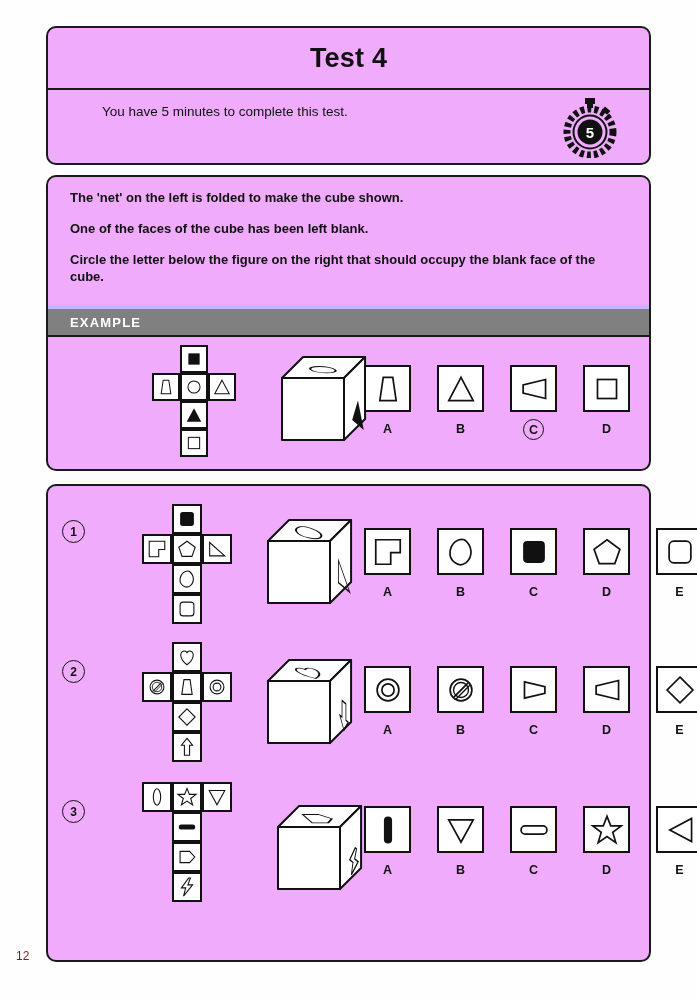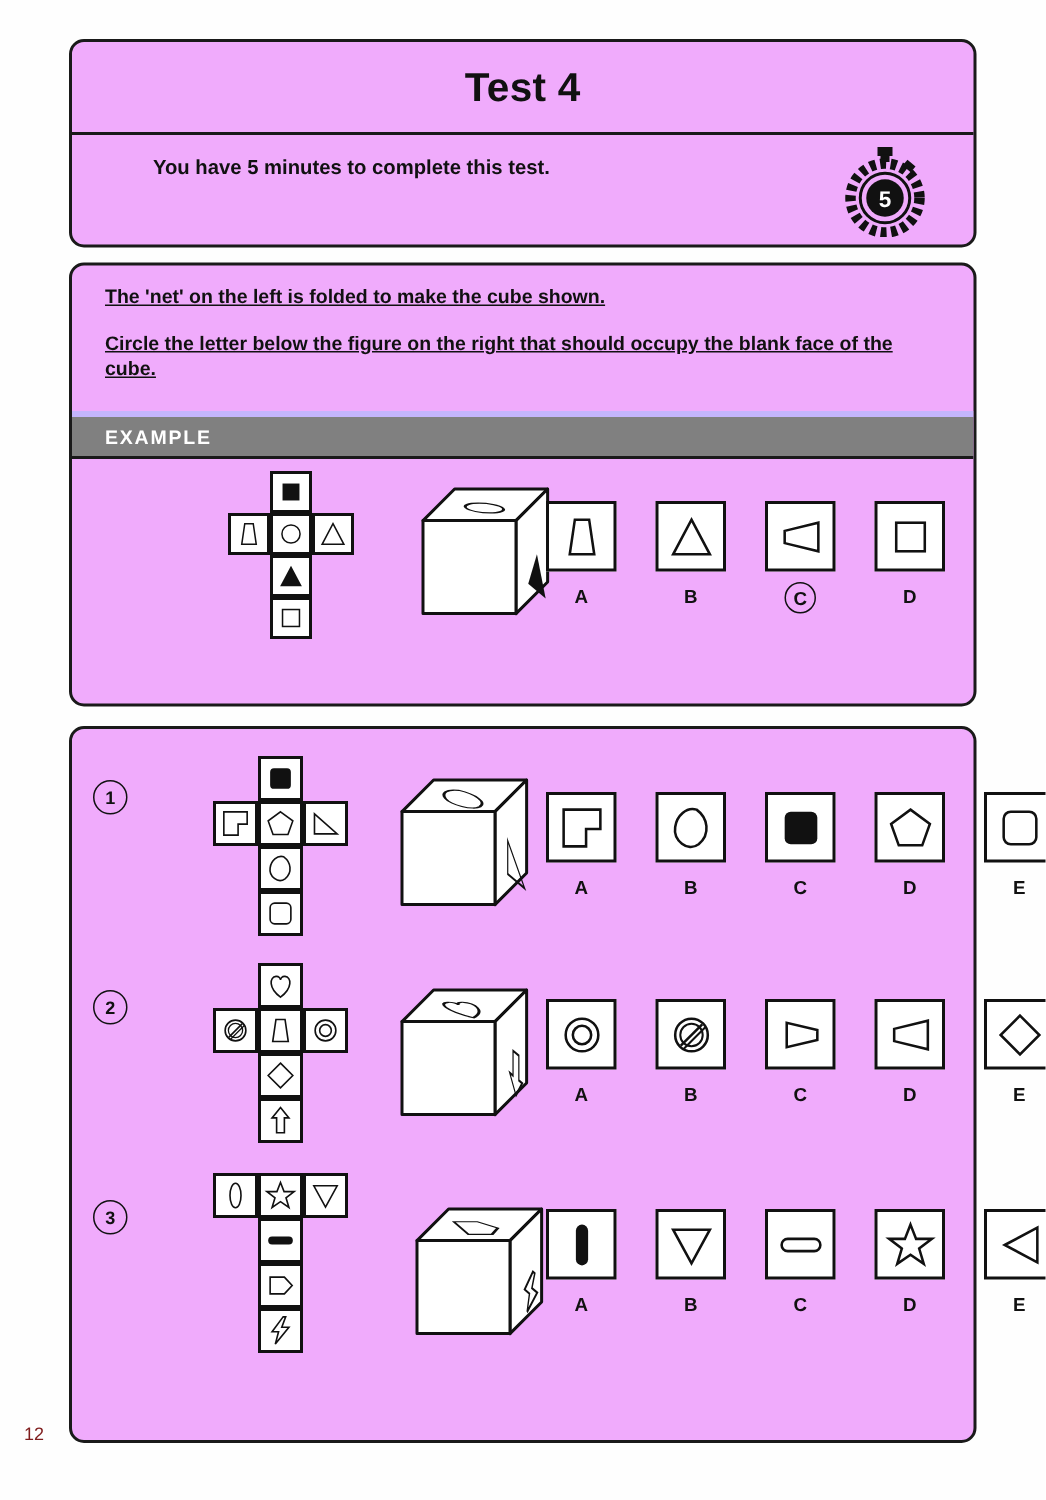--- a/index.html
+++ b/index.html
@@ -14,26 +14,26 @@
     background:#f0abfc;box-sizing:border-box;
   }
 
   
   #header-panel{left:46px;top:26px;width:605px;height:139px;}
   #title-row{height:62px;display:flex;align-items:center;justify-content:center;
     border-bottom:2px solid #1a1a1a;box-sizing:border-box;}
   #title-row .t{font-size:27px;font-weight:bold;letter-spacing:.2px;}
   #info-row{height:73px;position:relative;box-sizing:border-box;
     padding:9px 0 0 54px;}
-  #info-row .line{font-size:13.5px;font-weight:bold;line-height:26px;}
+  #info-row .line{font-size:13.5px;font-weight:normal;line-height:26px;}
   #stopwatch{position:absolute;right:28px;top:6px;width:62px;height:62px;}
 
   
   #instr-panel{left:46px;top:175px;width:605px;height:296px;overflow:hidden;}
-  #instr-text{padding:12px 22px 6px 22px;text-decoration:underline;}
+  #instr-text{padding:12px 22px 6px 22px;}
   #instr-text p{margin:0 0 14px 0;font-size:13px;font-weight:bold;line-height:17px;}
   #example-band{
     background:#808080;height:26px;display:flex;align-items:center;
     padding-left:22px;border-top:4px solid #c4b5fd;border-bottom:2px solid #1a1a1a;
   }
   #example-band .lbl{color:#fff;font-size:13px;font-weight:bold;letter-spacing:1.2px;}
 
   
   #questions-panel{left:46px;top:484px;width:605px;height:478px;}
 
@@ -79,20 +79,21 @@
           <text x="31" y="42" font-family="'Liberation Sans',sans-serif" font-size="15" font-weight="bold" fill="#fff" text-anchor="middle">5</text>
           <rect x="44" y="12" width="7" height="5" fill="#111" transform="rotate(40 47 14)"></rect>
         </svg>
       </div>
     </div>
   </div>
 
   <div class="panel" id="instr-panel">
     <div id="instr-text">
       <p>The 'net' on the left is folded to make the cube shown.</p>
+      <p>One of the faces of the cube has been left blank.</p>
       <p>Circle the letter below the figure on the right that should occupy the blank face of the cube.</p>
     </div>
     <div id="example-band">
       <span class="lbl">EXAMPLE</span>
     </div>
 
     <div class="qrow" id="example-row">
       <div class="net-wrap" id="ex-net" style="left:104px;top:8px;">
           <svg width="84" height="112" viewBox="0 0 84 112">
             <rect x="29" y="1" width="26" height="26" fill="#fff" stroke="#111" stroke-width="2"></rect>

